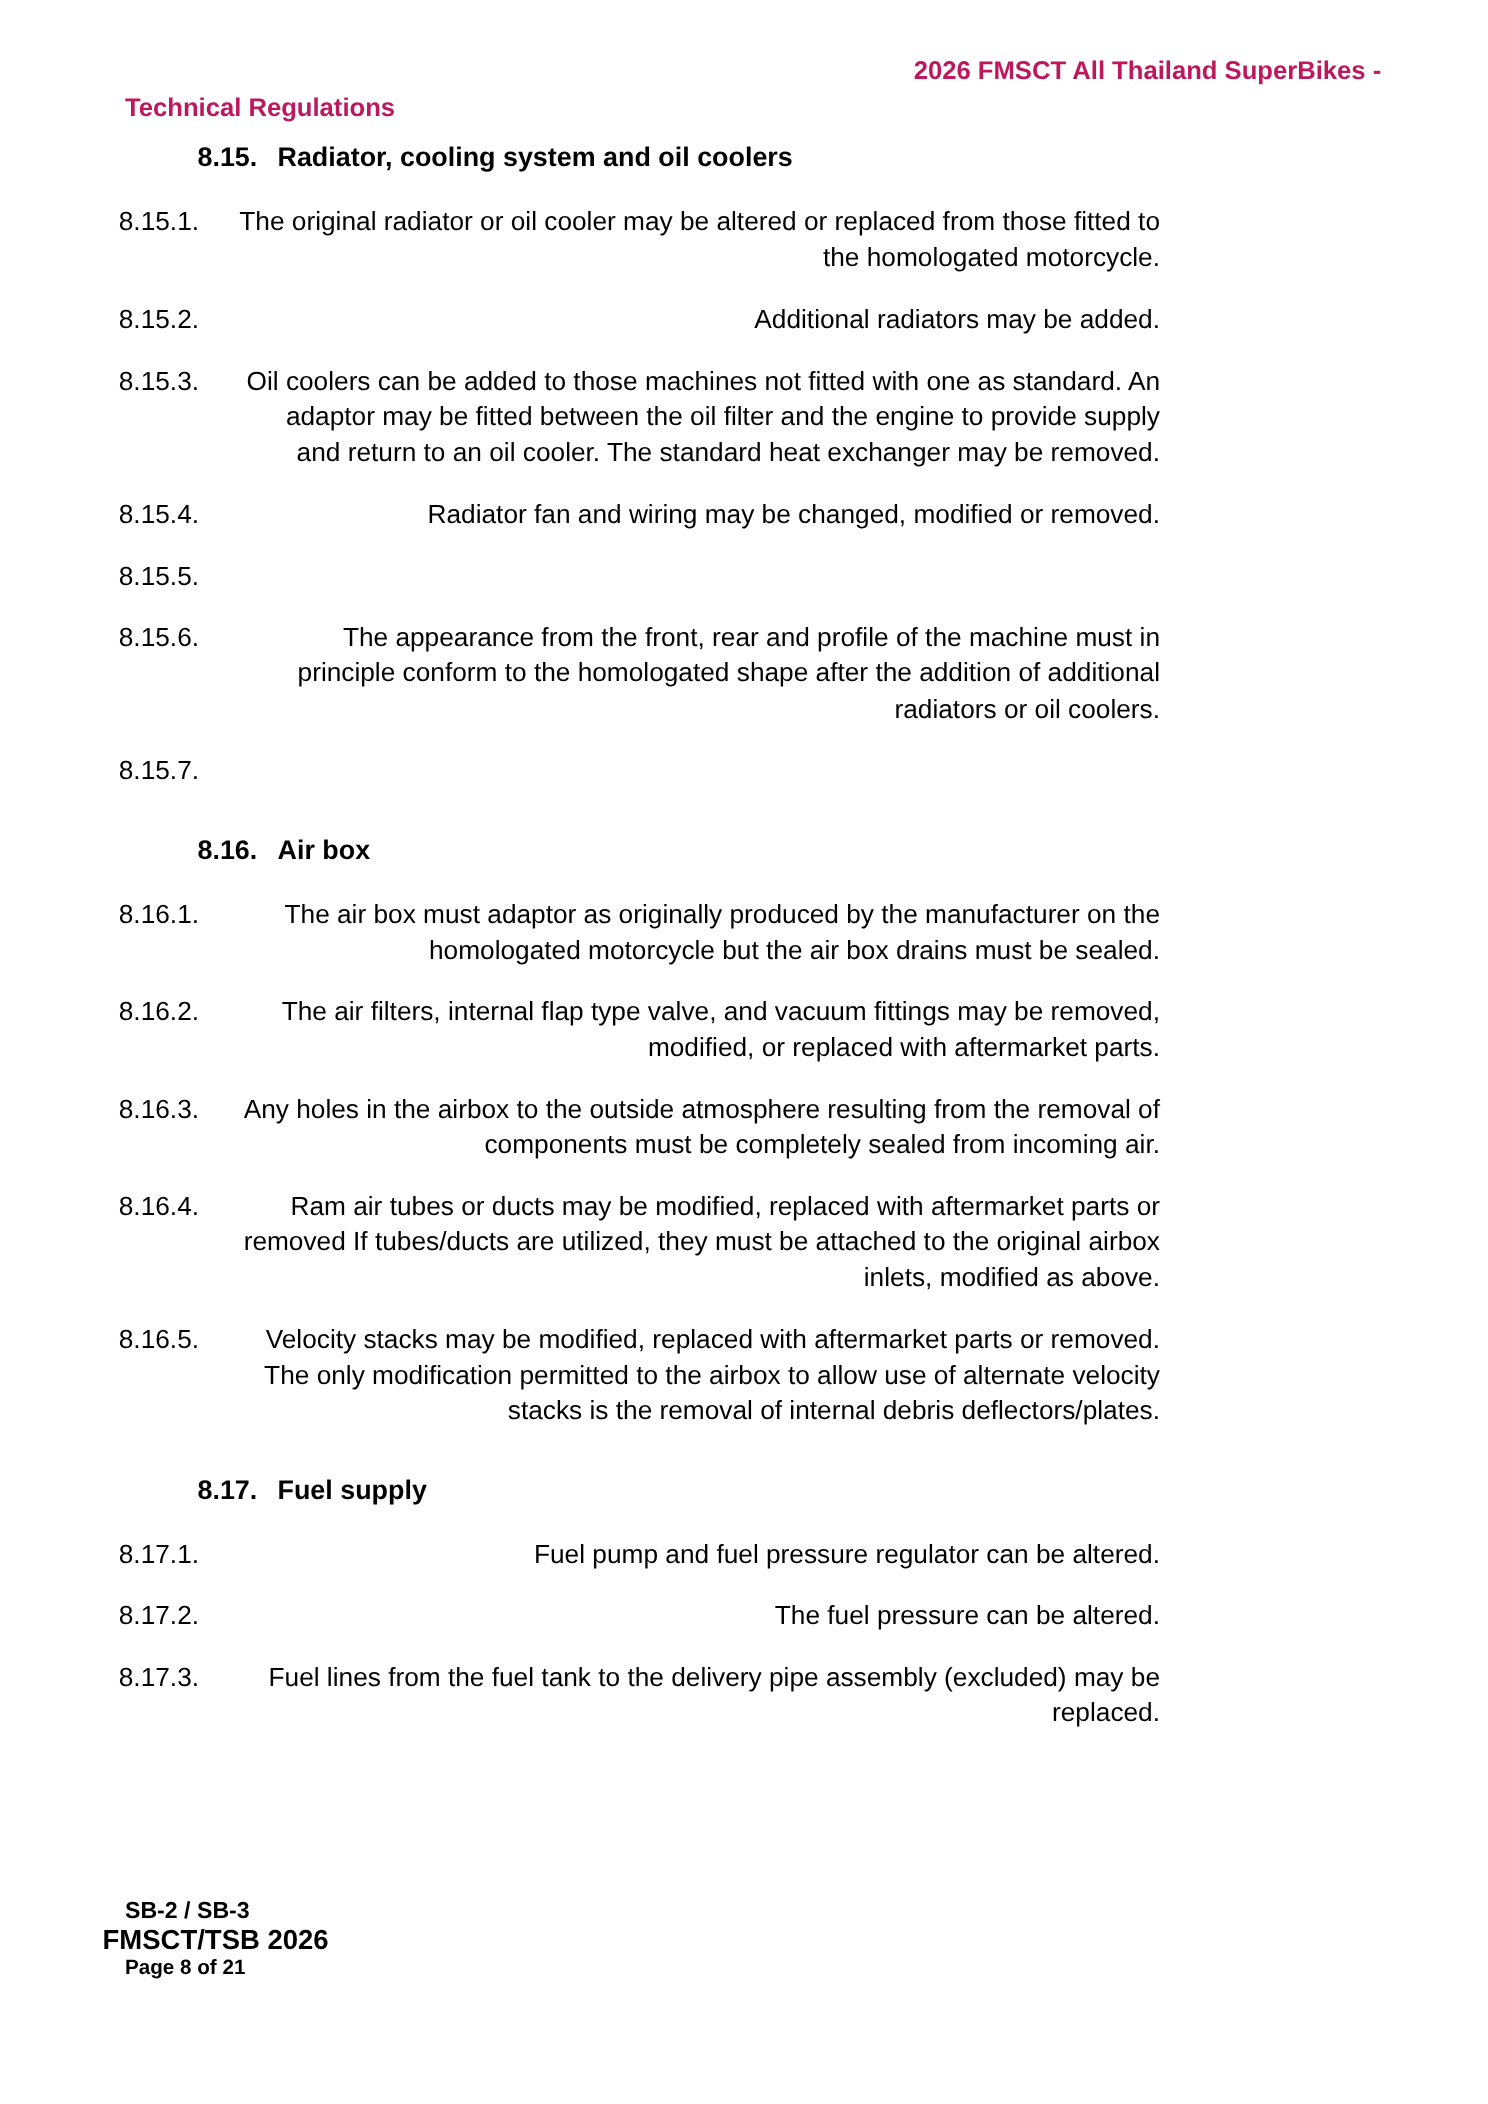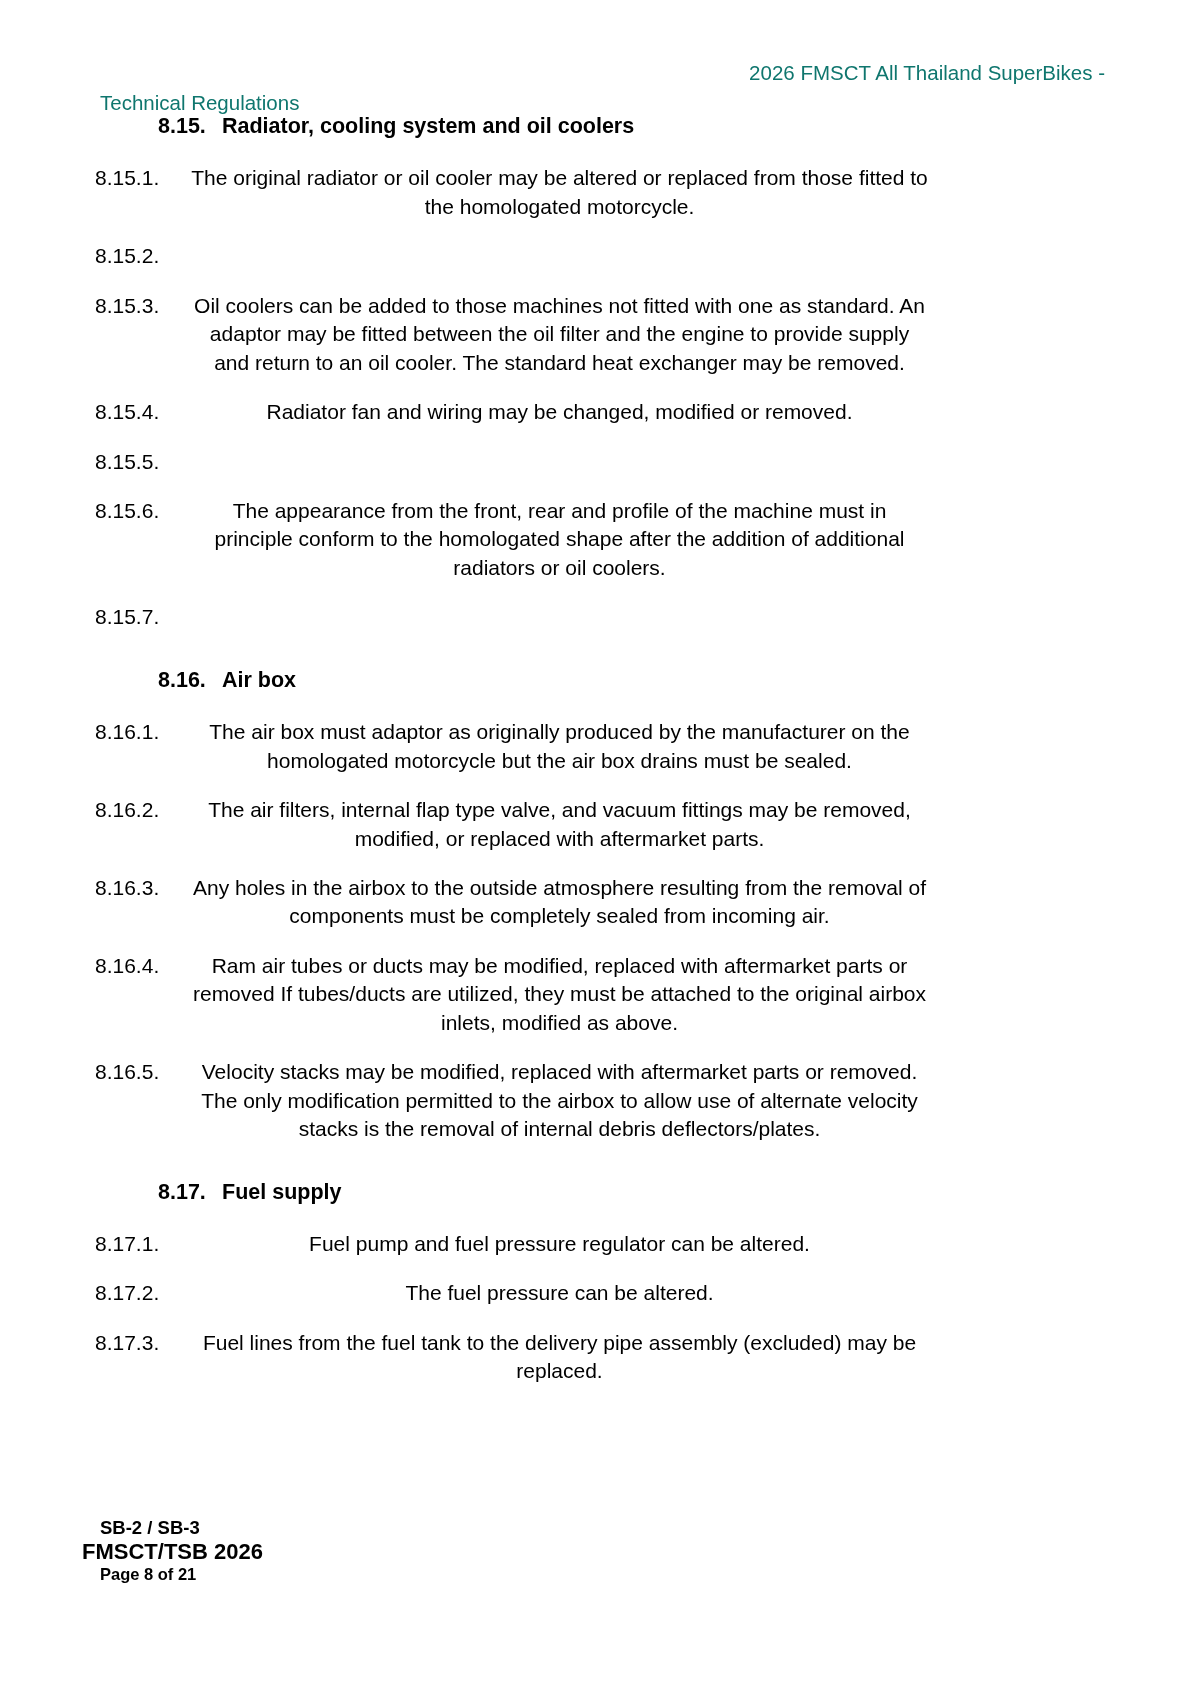--- a/index.html
+++ b/index.html
@@ -17,24 +17,24 @@
     height: 1683px;
     background: #ffffff;
     box-sizing: border-box;
     overflow: hidden;
   }
 
   
   .doc-header {
     position: absolute;
     left: 100px;
-    top: 58px;
+    top: 42px;
     width: 1005px;
-    color: #0f766e;
-    font-weight: normal;
+    color: #be185d;
+    font-weight: bold;
     font-size: 20.5px;
     line-height: 1.48;
   }
   .doc-header .hdr-line-1 {
     display: block;
     text-align: right;
   }
   .doc-header .hdr-line-2 {
     display: block;
     text-align: left;
@@ -90,21 +90,21 @@
   }
   .clause-text {
     flex: 1 1 auto;
     width: 737px;
     max-width: 737px;
     text-align: justify;
     text-justify: inter-word;
     hyphens: none;
   }
   .clause-text.no-justify {
-    text-align: center;
+    text-align: right;
   }
 
   
   .section + .section {
     margin-top: 34px;
   }
   .section-heading + .clause {
     margin-top: 24px;
   }
 
@@ -150,20 +150,21 @@
         <div class="section-heading">
           <span class="sh-num">8.15.</span>
           <span class="sh-title">Radiator, cooling system and oil coolers</span>
         </div>
         <div class="clause">
           <span class="clause-num">8.15.1.</span>
           <span class="clause-text no-justify">The original radiator or oil cooler may be altered or replaced from those fitted to the homologated motorcycle.</span>
         </div>
         <div class="clause">
           <span class="clause-num">8.15.2.</span>
+          <span class="clause-text no-justify">Additional radiators may be added.</span>
         </div>
         <div class="clause">
           <span class="clause-num">8.15.3.</span>
           <span class="clause-text no-justify">Oil coolers can be added to those machines not fitted with one as standard. An adaptor may be fitted between the oil filter and the engine to provide supply and return to an oil cooler. The standard heat exchanger may be removed.</span>
         </div>
         <div class="clause">
           <span class="clause-num">8.15.4.</span>
           <span class="clause-text no-justify">Radiator fan and wiring may be changed, modified or removed.</span>
         </div>
         <div class="clause">

